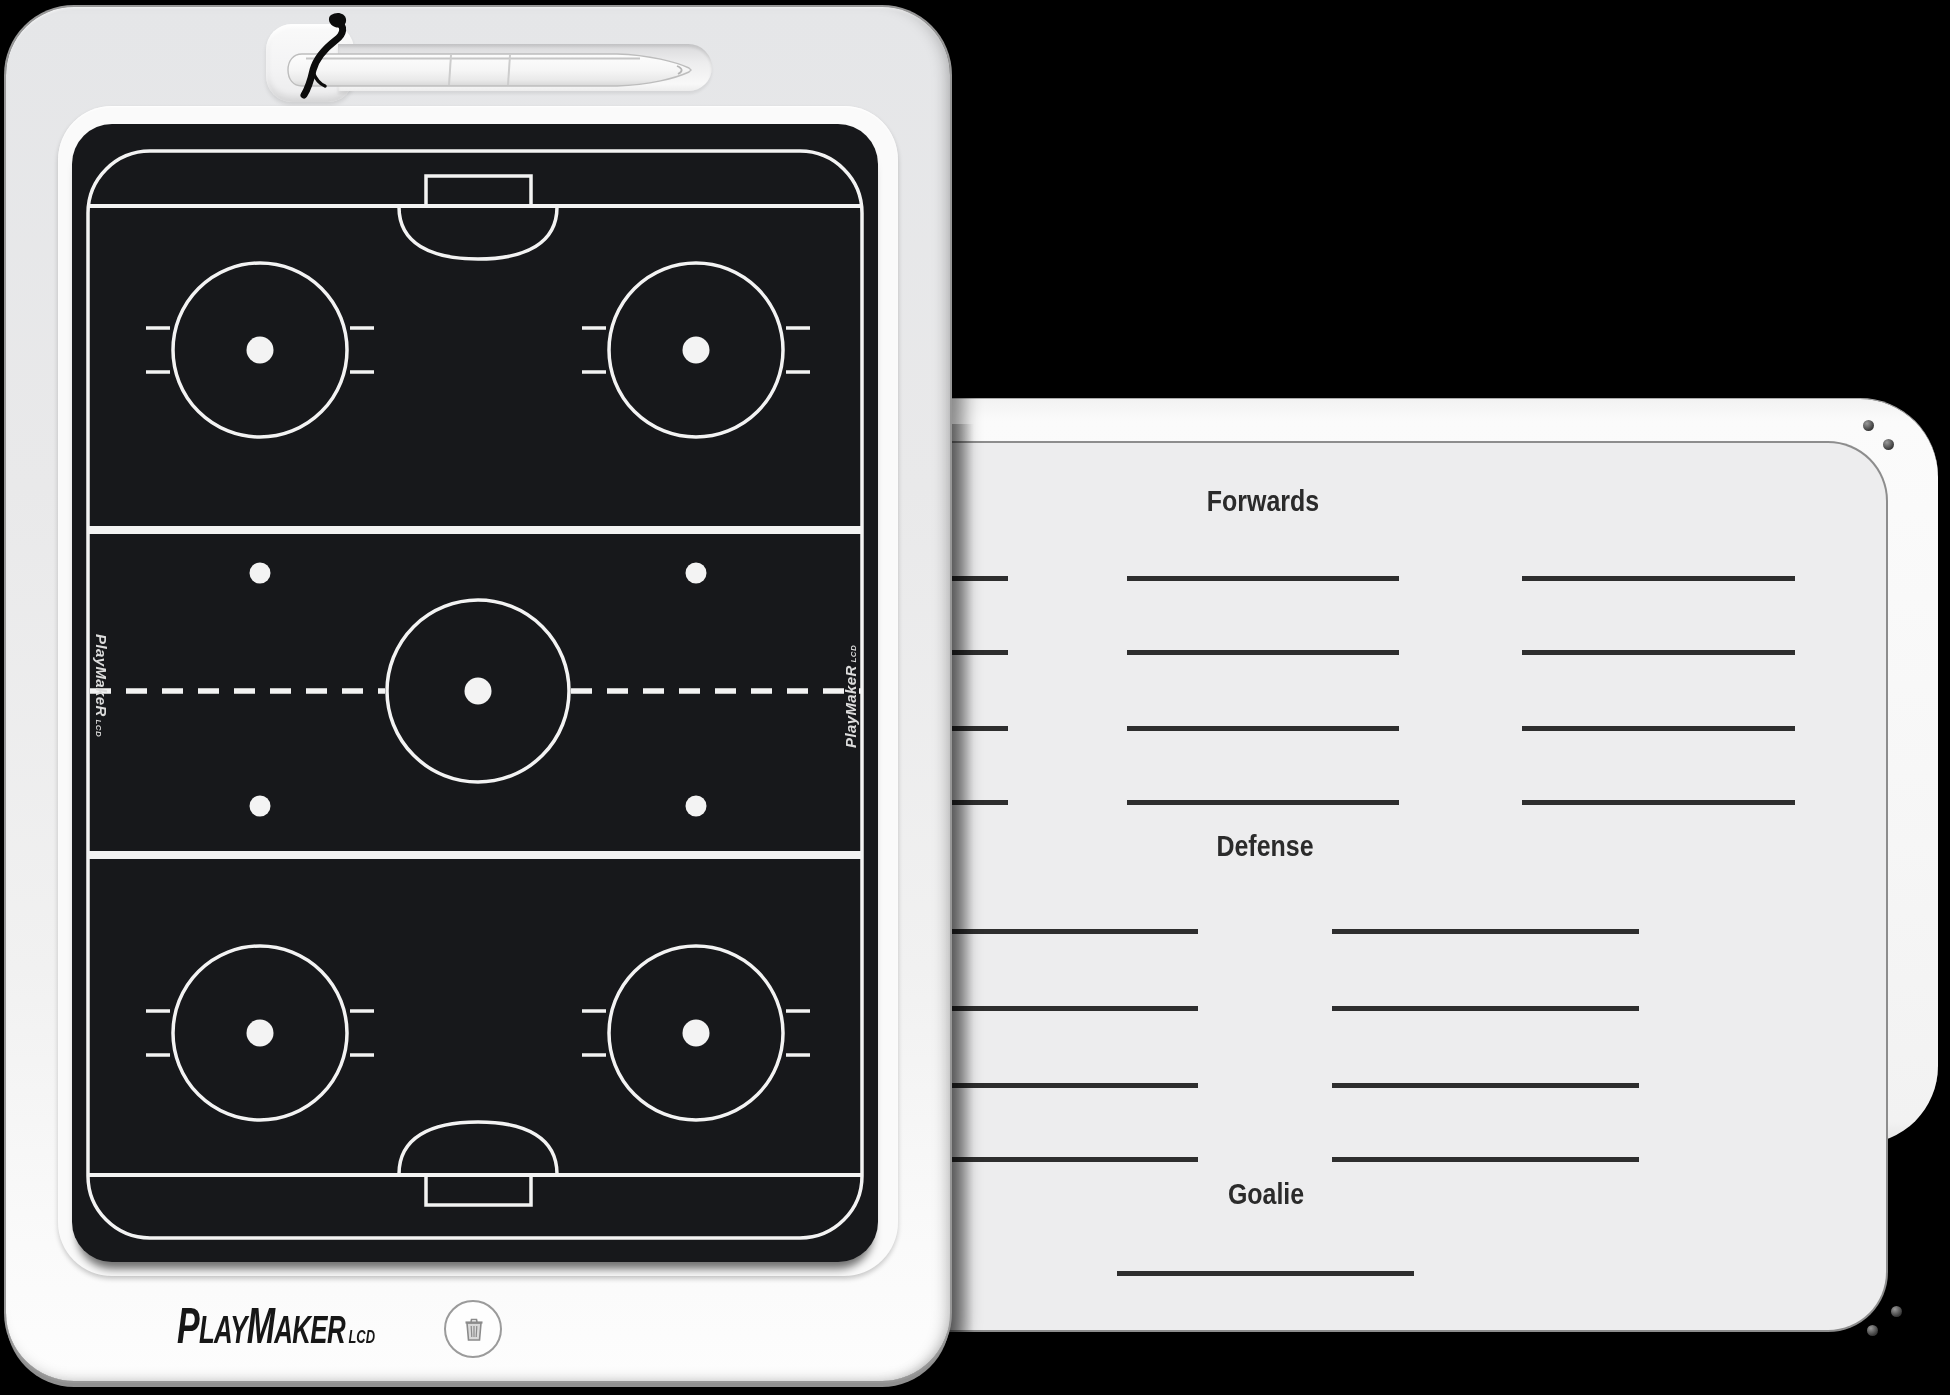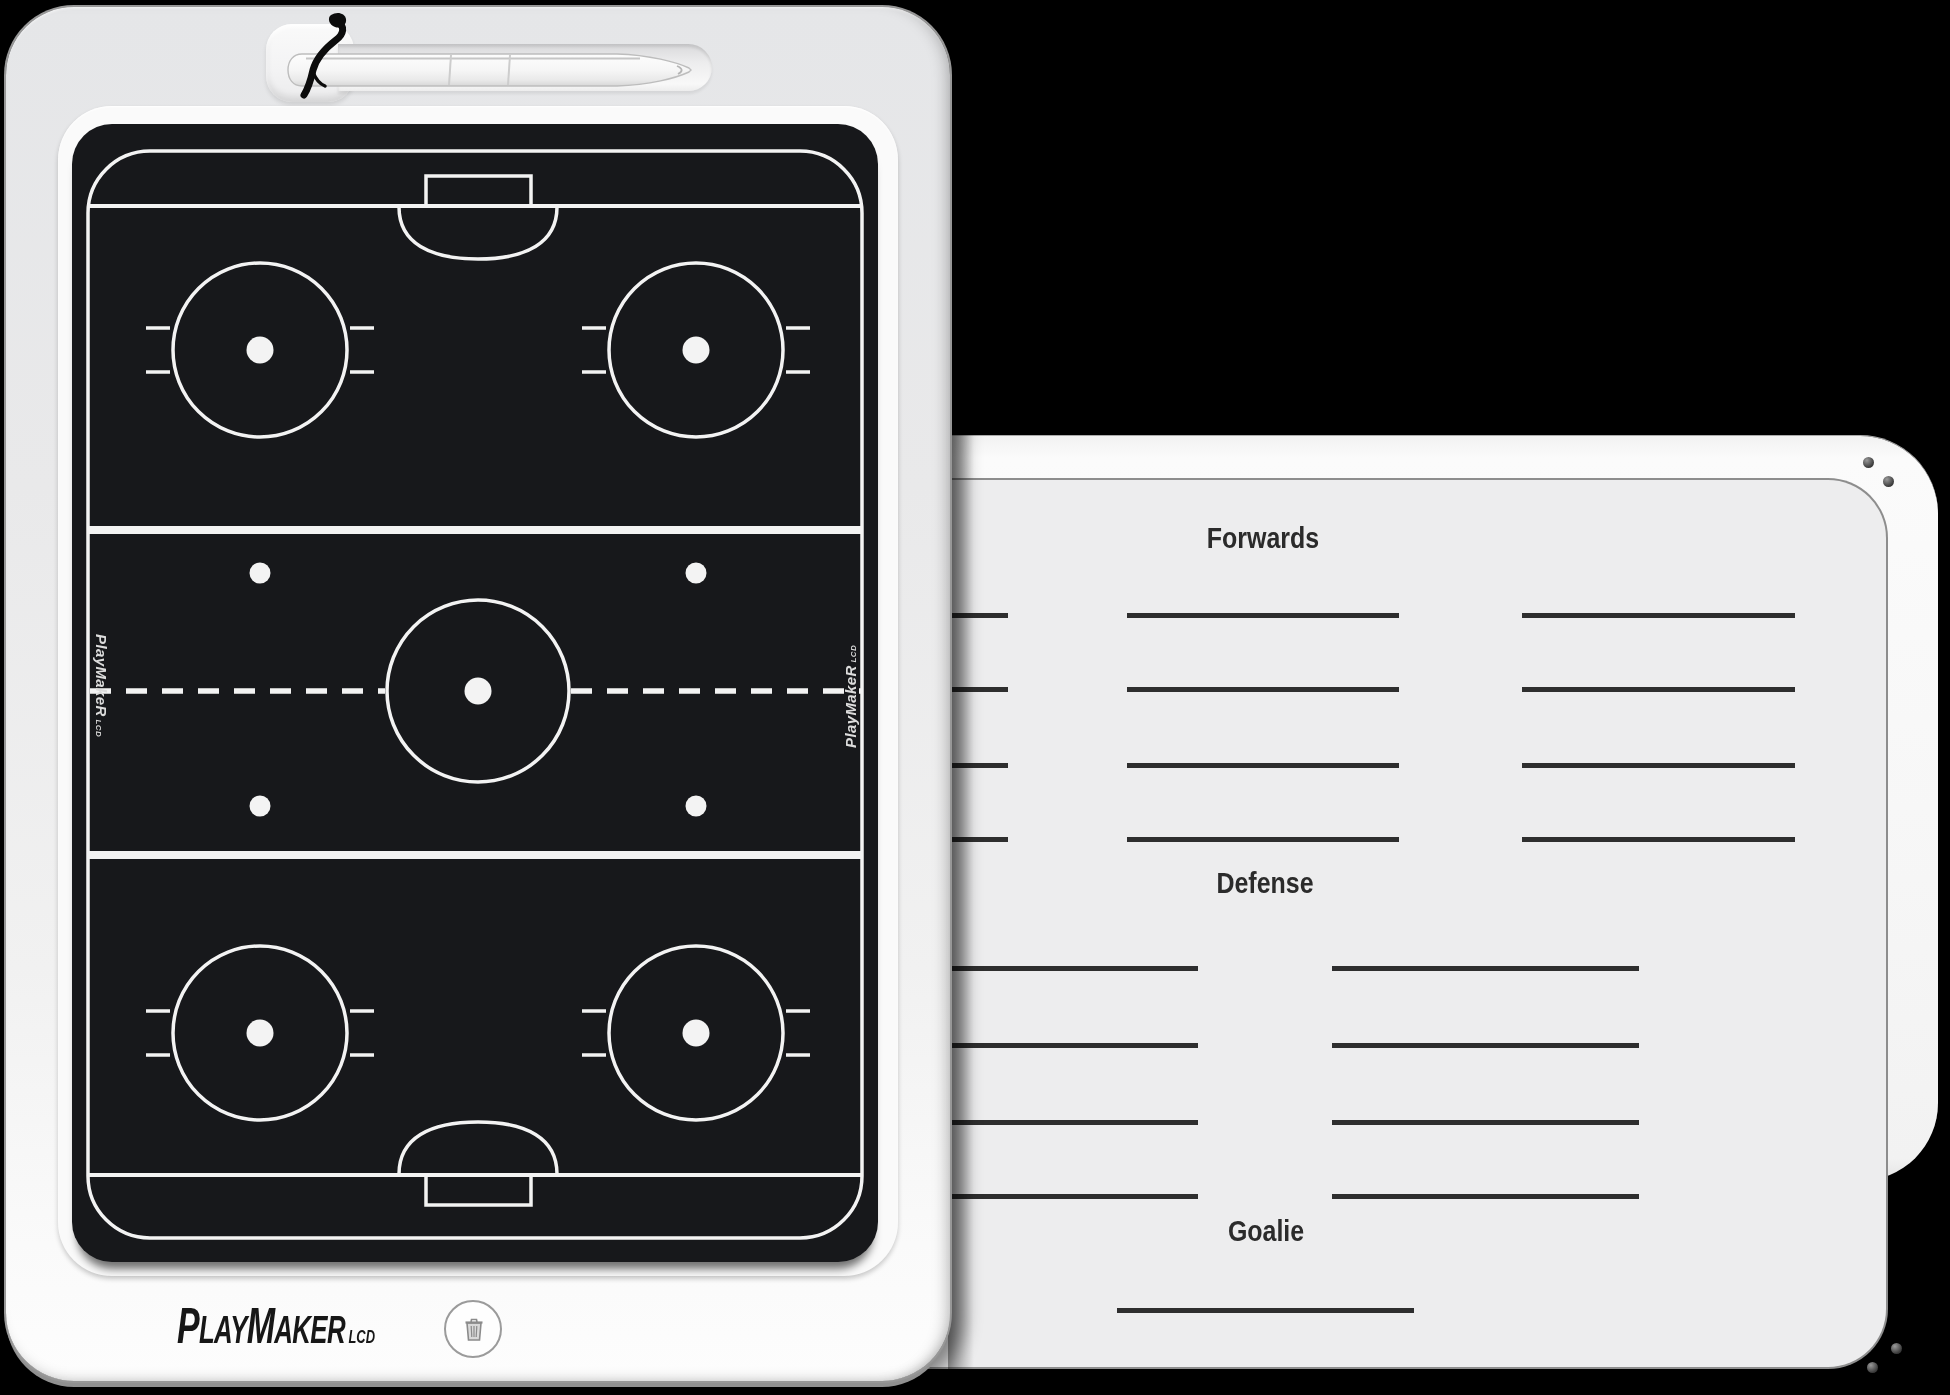--- a/index.html
+++ b/index.html
@@ -7,21 +7,21 @@
        font-family:"Liberation Sans", sans-serif;}
   .abs{position:absolute;}
   .bline{position:absolute;background:#2e2e2e;height:5px;}
   .blabel{position:absolute;color:#2b2b2b;font-weight:bold;font-size:29px;transform:translateX(-50%) scaleX(.86);white-space:nowrap;}
   .screw{position:absolute;width:11px;height:11px;border-radius:50%;
          background:radial-gradient(circle at 35% 30%, #9a9a9a, #3a3a3a 70%);}
 </style>
 </head>
 <body>
 
-<div class="abs" id="board" style="left:690px;top:436px;width:1248px;height:745px;
+<div class="abs" id="board" style="left:690px;top:399px;width:1248px;height:745px;
      border-radius:0 78px 78px 0;
      background:linear-gradient(180deg,#f2f2f2 0%,#fbfbfb 3%,#f7f7f7 50%,#f2f2f2 97%,#e4e4e4 100%);
      box-shadow:0 2px 0 rgba(0,0,0,.25), 0 -1px 0 #aaa;">
 
   <div class="abs" style="left:0;top:42px;width:1198px;height:891px;border:2px solid #8d8d8d;border-left:none;
        border-radius:0 60px 60px 0;background:#ededee;box-sizing:border-box;"></div>
 
   <div class="blabel" style="left:573px;top:86px;">Forwards</div>
 
   <div class="bline" style="left:80px;top:177px;width:238px;"></div>

